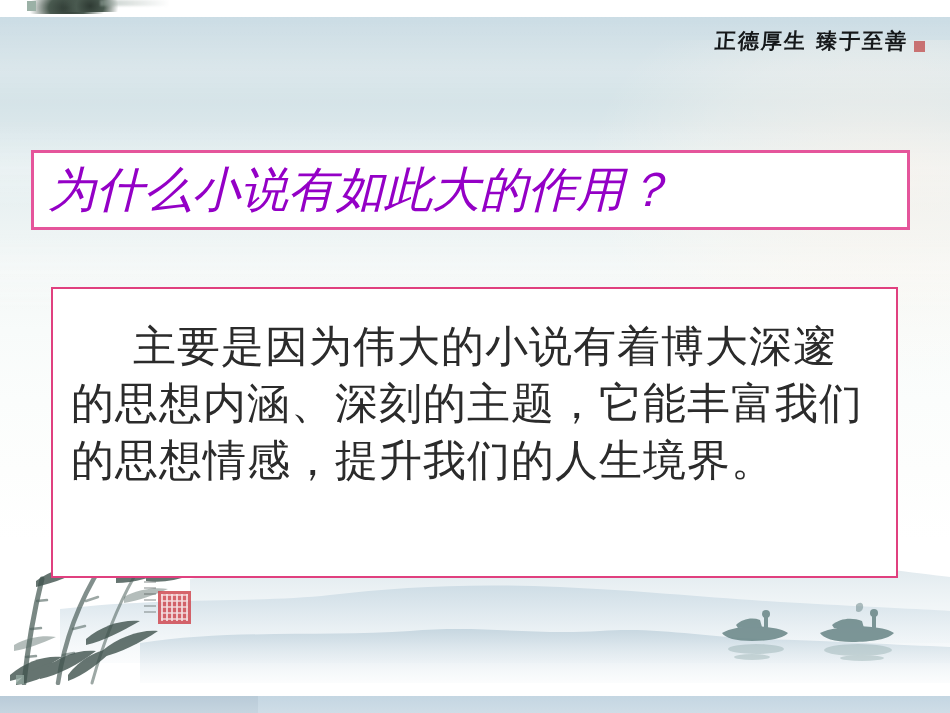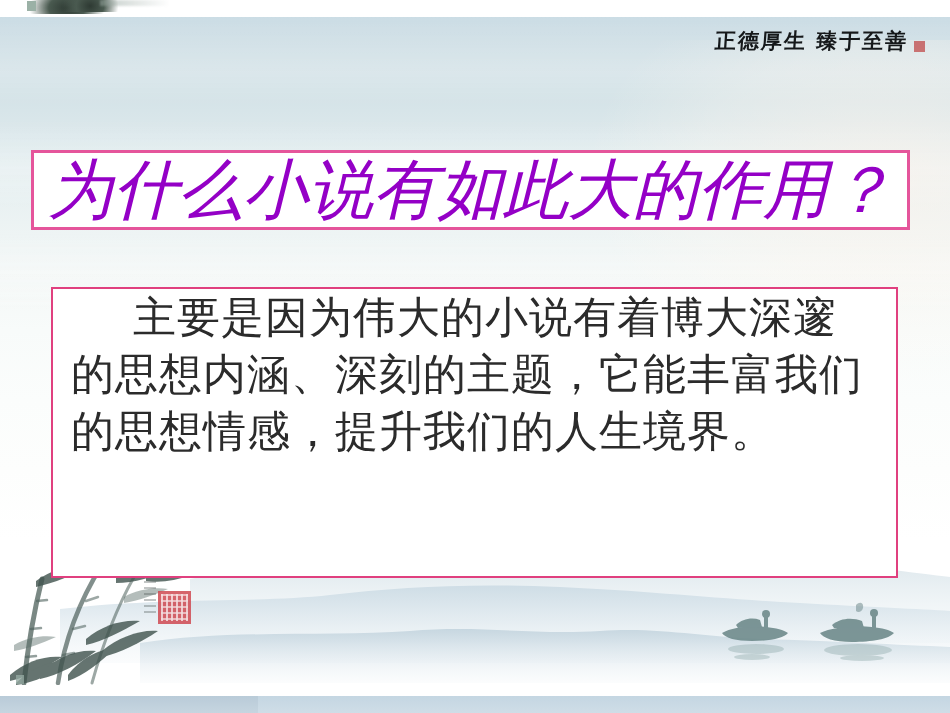--- a/index.html
+++ b/index.html
@@ -123,40 +123,40 @@
     width: 879px;
     height: 80px;
     box-sizing: border-box;
     background: #ffffff;
     border: 3px solid #e5559b;
     display: flex;
     align-items: center;
     padding-left: 14px;
   }
   .title-text {
-    font-family: Liberation Serif, serif;
-    font-size: 65px;
+    font-family: Liberation Sans, sans-serif;
+    font-size: 48px;
     line-height: 1;
     color: #9400c6;
     white-space: nowrap;
     font-style: italic;
     letter-spacing: 0px;
   }
 
   
   .body-box {
     position: absolute;
     left: 51px;
     top: 287px;
     width: 847px;
     height: 291px;
     box-sizing: border-box;
     background: #ffffff;
     border: 2px solid #e0407f;
-    padding: 0 18px 0 18px;
+    padding: 29px 18px 0 18px;
   }
   .body-text {
     font-family: "DejaVu Serif", "Liberation Serif", serif;
     font-size: 43px;
     line-height: 57px;
     color: #2b2b2b;
     text-indent: 62px;
     letter-spacing: 1px;
     word-break: break-all;
   }

